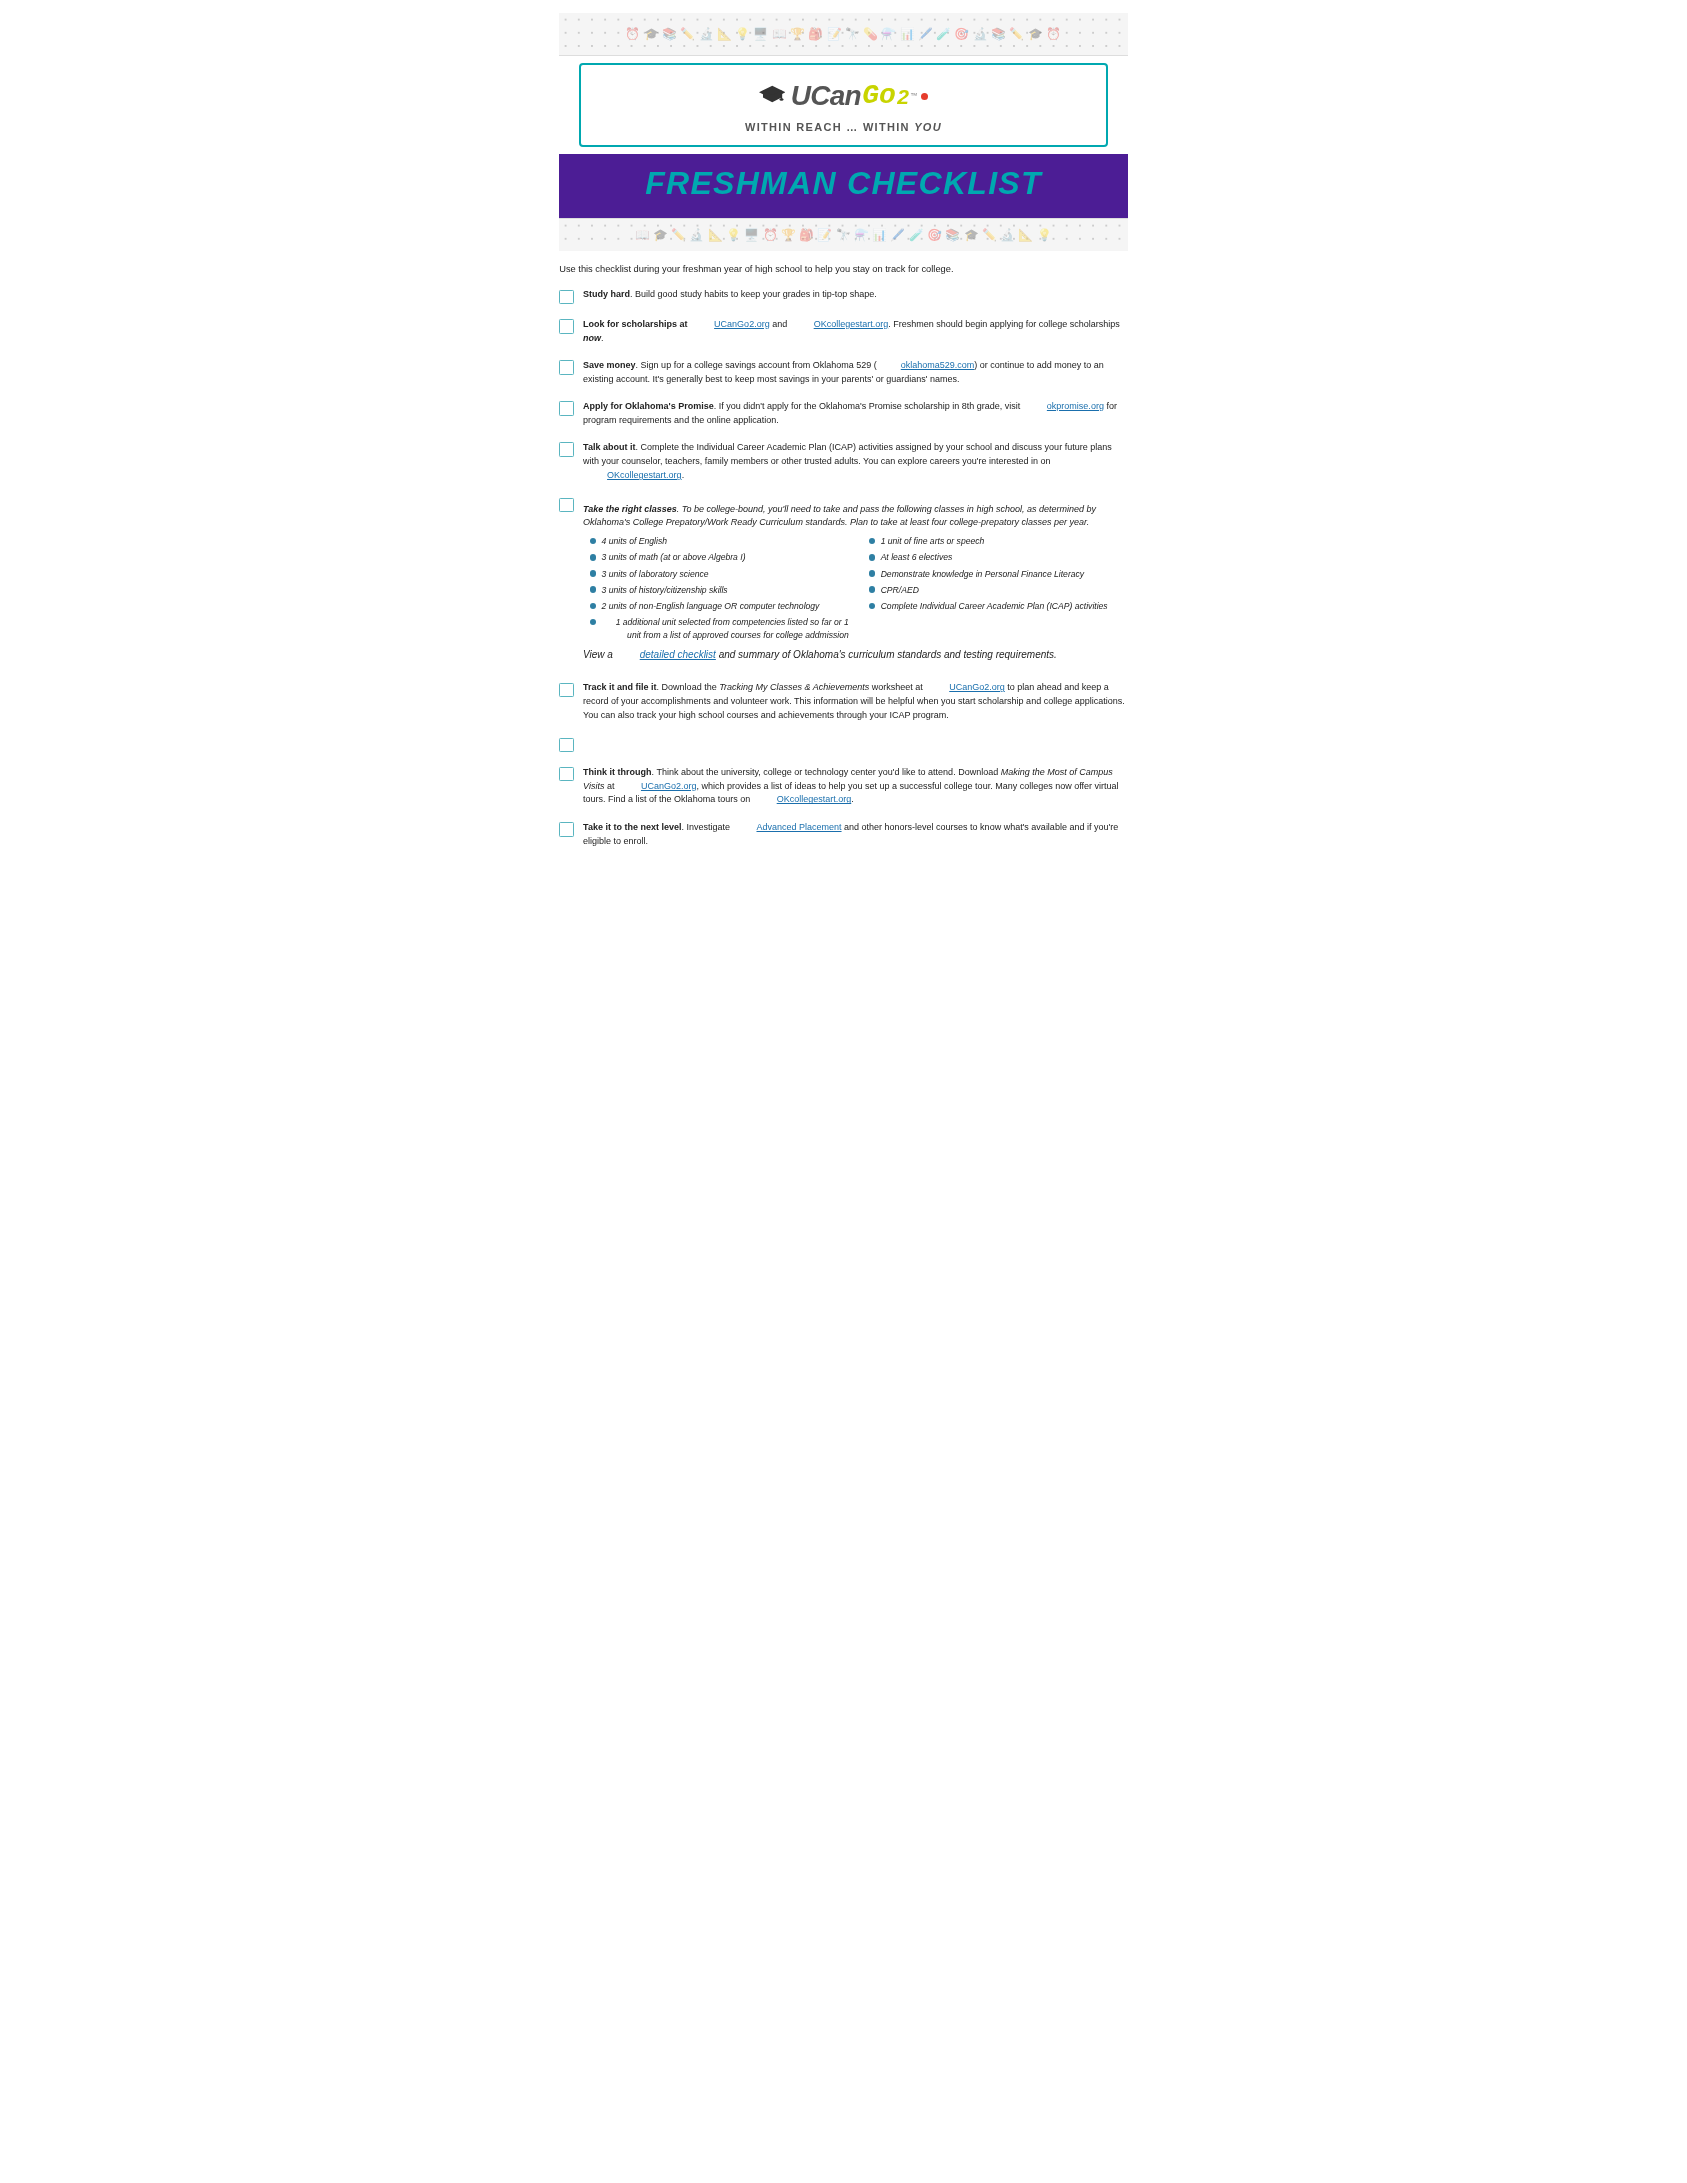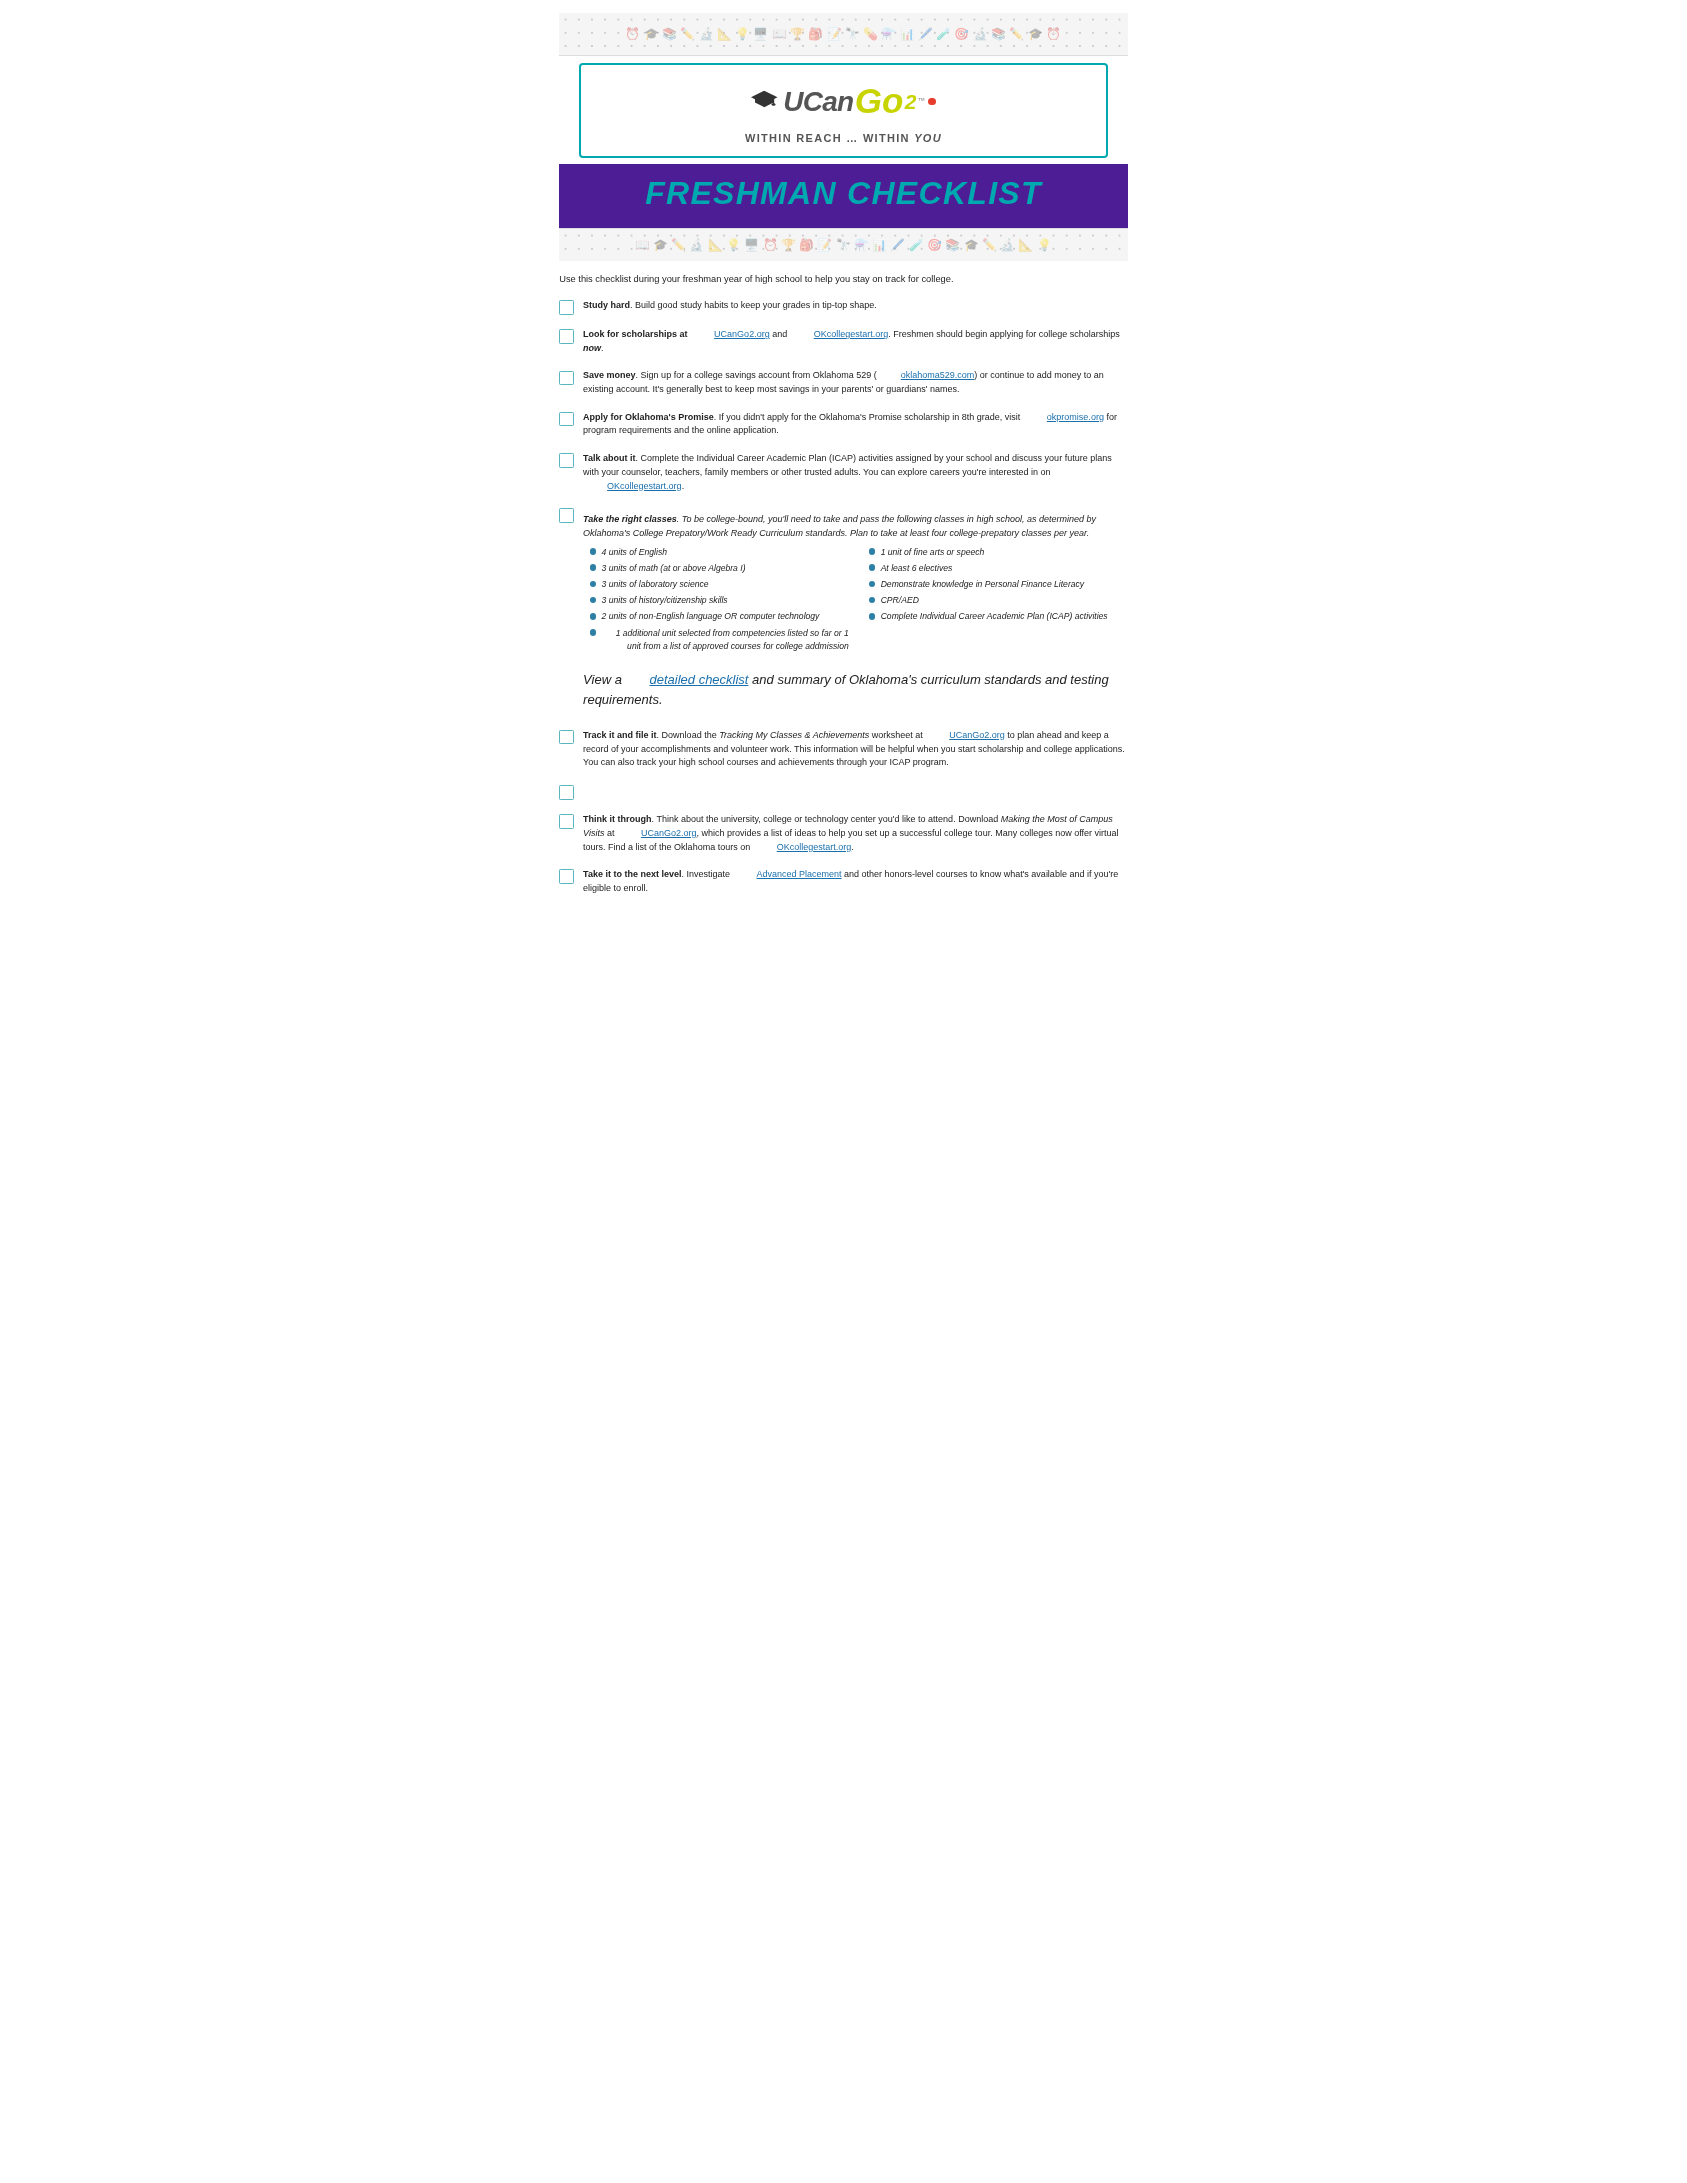--- a/index.html
+++ b/index.html
@@ -148,22 +148,22 @@
       width: 6.6px;
       height: 6.6px;
       background: #2e7fa3;
       border-radius: 50%;
       flex-shrink: 0;
       margin-right: 5.3px;
       margin-top: 2.6px;
     }
 
     .view-detailed {
-      margin-top: 14px;
-      font-size: 13px;
+      margin-top: 2px;
+      font-size: 10px;
     }
 
     
     .doodle-area {
       height: 43px;
       background-color: #f5f5f5;
       background-image:
         radial-gradient(circle, #ccc 0.7px, transparent 0.7px);
       background-size: 13.2px 13.2px;
       border-bottom: 0.7px solid #ddd;
@@ -212,21 +212,21 @@
 
       <span class="cap-svg">
         <svg width="26.5" height="22.5" viewBox="0 0 40 34" fill="none">
           <polygon points="20,4 40,14 20,24 0,14" fill="#333"></polygon>
           <polygon points="20,18 34,11 34,22 20,29 6,22 6,11" fill="#333"></polygon>
           <rect x="33" y="14" width="2" height="10" fill="#333"></rect>
           <ellipse cx="34" cy="25" rx="3" ry="2" fill="#333"></ellipse>
         </svg>
       </span>
       <span class="logo-ucan" style="color:#555;font-size:28px;font-weight:900;font-style:italic;font-family:Arial Black,sans-serif;text-align:center;">UCan</span>
-      <span class="logo-go" style="color:#c8d400;font-size:35px;font-weight:900;font-style:italic;font-family:Liberation Sans, sans-serif;">Go</span>
+      <span class="logo-go" style="color:#c8d400;font-size:28px;font-weight:900;font-style:italic;font-family:Liberation Mono, monospace;">Go</span>
       <span style="font-size:21px;font-weight:900;color:#c8d400;font-style:italic;vertical-align:super;font-family:Arial Black,sans-serif;">2</span>
       <span style="font-size:7.3px;color:#888;vertical-align:super;">™</span>
       <span style="display:inline-block;background:#e63c2c;width:7.3px;height:7.3px;border-radius:50%;margin-left:2px;vertical-align:middle;"></span>
     </div>
     <div class="logo-tagline">
       <span>WITHIN REACH … WITHIN </span><em>YOU</em>
     </div>
   </div>
 
   <div class="page-title-bar">

